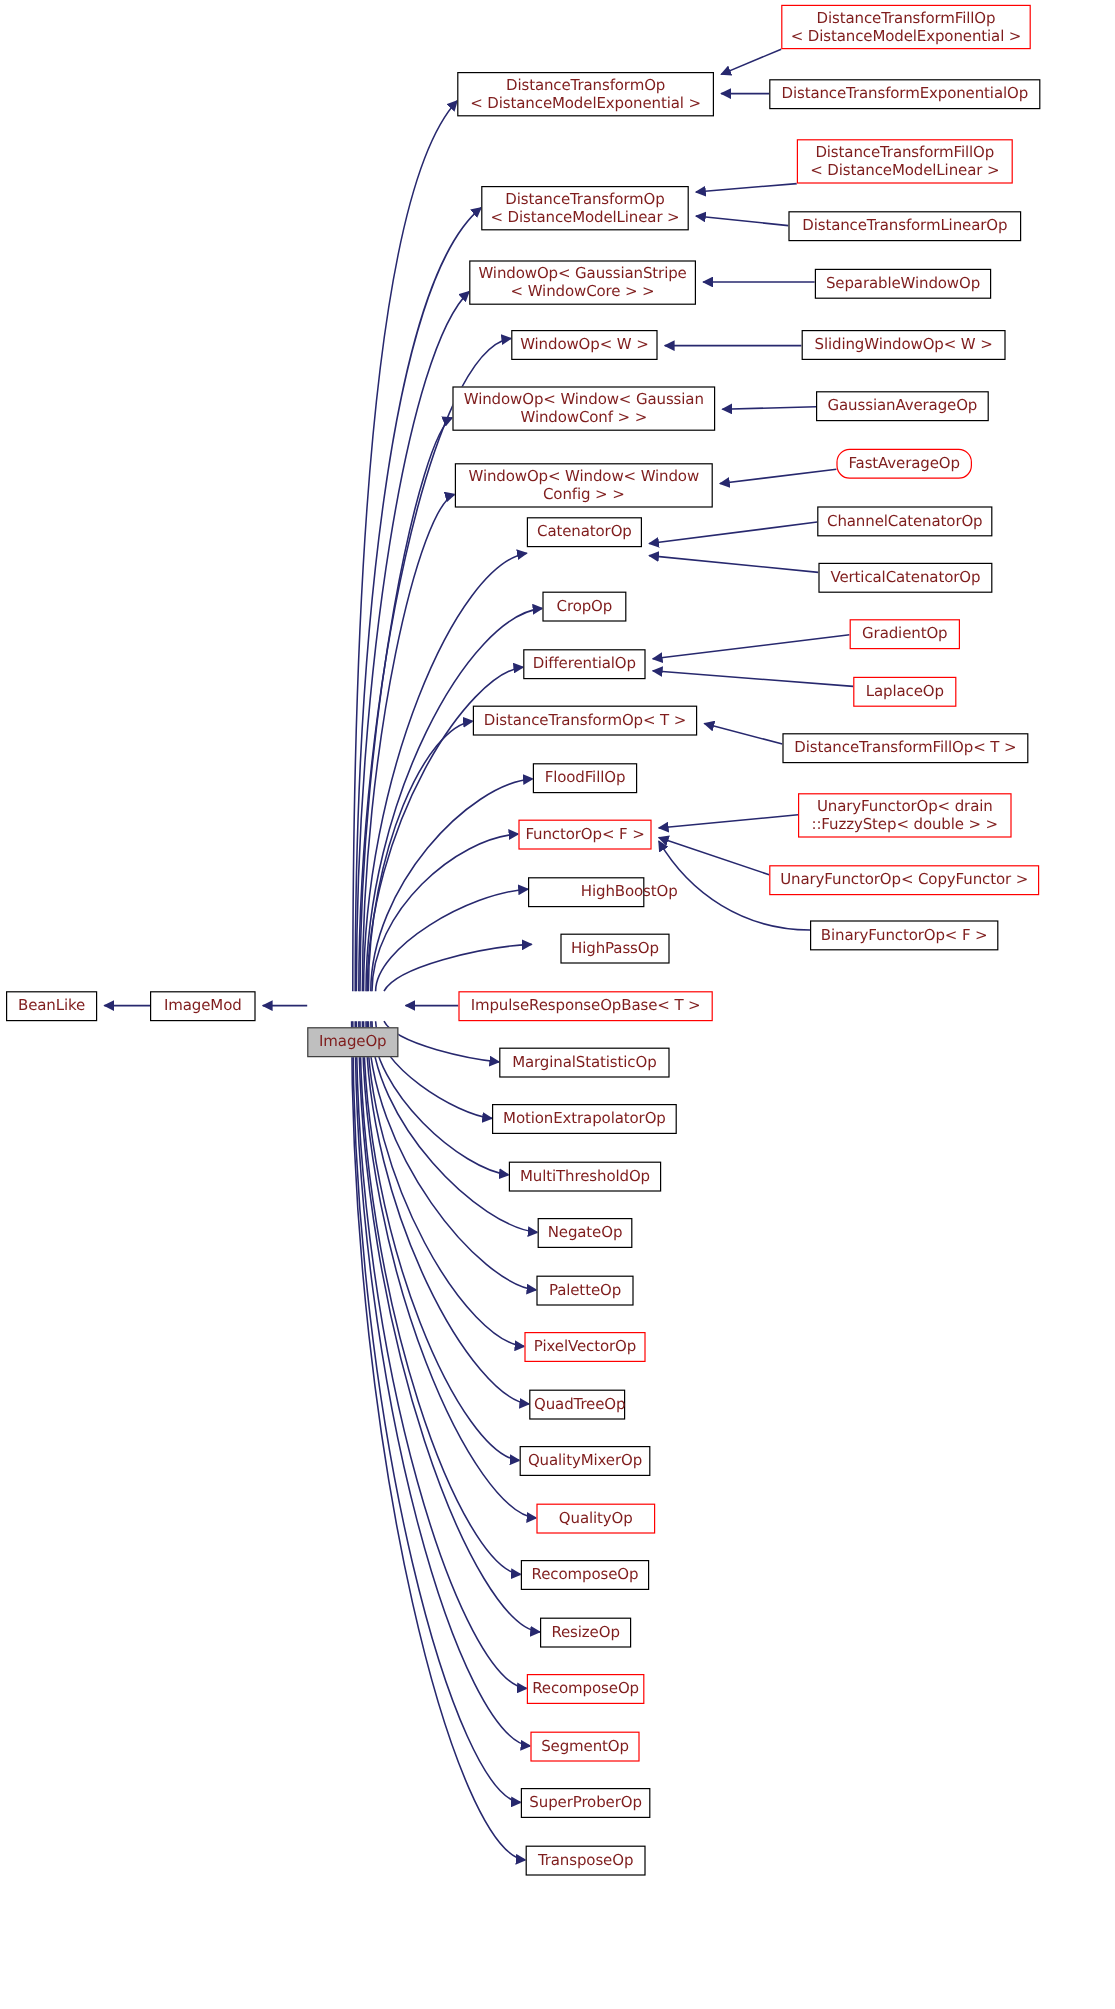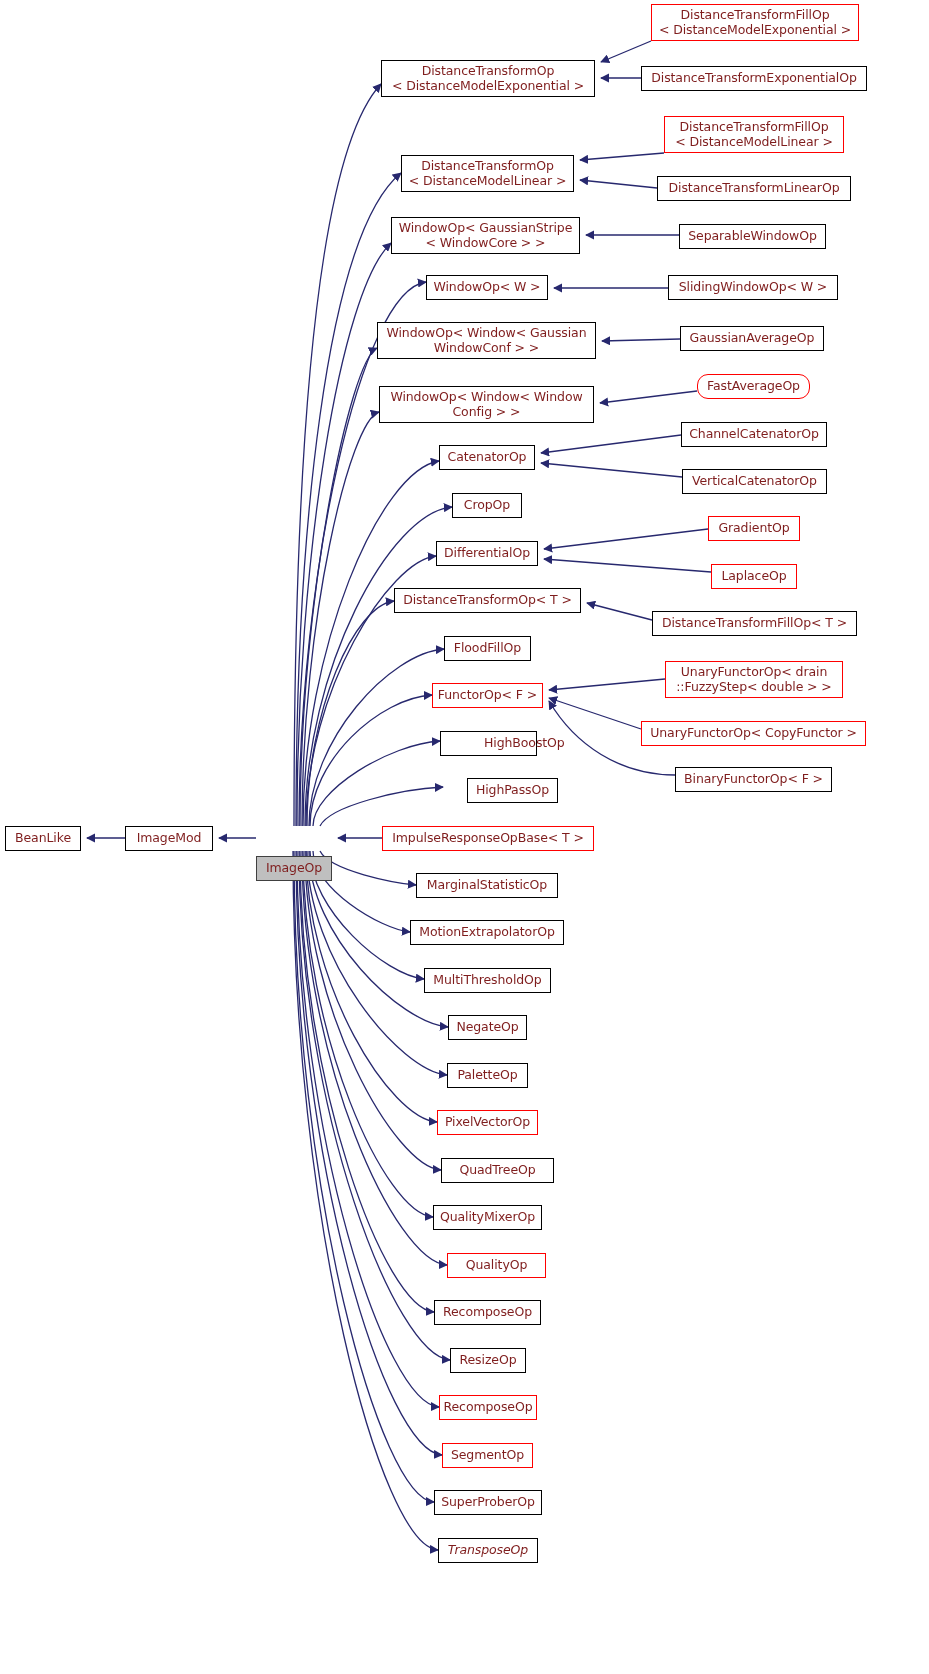--- a/index.html
+++ b/index.html
@@ -128,21 +128,21 @@
 &lt; WindowCore &gt; &gt;</span></div>
       <div class="node" style="left: 679px; top: 224px; width: 147px; height: 25px;"><span class="label">SeparableWindowOp</span></div>
       <div class="node" style="left: 426px; top: 275px; width: 122px; height: 25px;"><span class="label">WindowOp&lt; W &gt;</span></div>
       <div class="node" style="left: 668px; top: 275px; width: 170px; height: 25px;"><span class="label">SlidingWindowOp&lt; W &gt;</span></div>
       <div class="node" style="left: 377px; top: 322px; width: 219px; height: 37px;"><span class="label">WindowOp&lt; Window&lt; Gaussian
 WindowConf &gt; &gt;</span></div>
       <div class="node" style="left: 680px; top: 326px; width: 144px; height: 25px;"><span class="label">GaussianAverageOp</span></div>
       <div class="node" style="left: 379px; top: 386px; width: 215px; height: 37px;"><span class="label">WindowOp&lt; Window&lt; Window
 Config &gt; &gt;</span></div>
       <div class="node red" style="left: 697px; top: 374px; width: 113px; height: 25px; border-radius: 11px;"><span class="label">FastAverageOp</span></div>
-      <div class="node" style="left: 439px; top: 445px; width: 96px; height: 25px;"><span class="label">CatenatorOp</span></div>
+      <div class="node" style="left: 439px; top: 431px; width: 96px; height: 25px;"><span class="label">CatenatorOp</span></div>
       <div class="node" style="left: 681px; top: 422px; width: 146px; height: 25px;"><span class="label">ChannelCatenatorOp</span></div>
       <div class="node" style="left: 682px; top: 469px; width: 145px; height: 25px;"><span class="label">VerticalCatenatorOp</span></div>
       <div class="node" style="left: 452px; top: 493px; width: 70px; height: 25px;"><span class="label">CropOp</span></div>
       <div class="node" style="left: 436px; top: 541px; width: 102px; height: 25px;"><span class="label">DifferentialOp</span></div>
       <div class="node red" style="left: 708px; top: 516px; width: 92px; height: 25px;"><span class="label">GradientOp</span></div>
       <div class="node red" style="left: 711px; top: 564px; width: 86px; height: 25px;"><span class="label">LaplaceOp</span></div>
       <div class="node" style="left: 394px; top: 588px; width: 187px; height: 25px;"><span class="label">DistanceTransformOp&lt; T &gt;</span></div>
       <div class="node" style="left: 652px; top: 611px; width: 205px; height: 25px;"><span class="label">DistanceTransformFillOp&lt; T &gt;</span></div>
       <div class="node" style="left: 444px; top: 636px; width: 87px; height: 25px;"><span class="label">FloodFillOp</span></div>
       <div class="node red" style="left: 432px; top: 683px; width: 111px; height: 25px;"><span class="label">FunctorOp&lt; F &gt;</span></div>
@@ -155,23 +155,23 @@
       <div class="node" style="left: 5px; top: 826px; width: 76px; height: 25px;"><span class="label">BeanLike</span></div>
       <div class="node" style="left: 125px; top: 826px; width: 88px; height: 25px;"><span class="label">ImageMod</span></div>
       <div class="node current" style="left: 256px; top: 826px; width: 76px; height: 25px; margin-top: 30px;"><span class="label">ImageOp</span></div>
       <div class="node red" style="left: 382px; top: 826px; width: 212px; height: 25px;"><span class="label">ImpulseResponseOpBase&lt; T &gt;</span></div>
       <div class="node" style="left: 416px; top: 873px; width: 142px; height: 25px;"><span class="label">MarginalStatisticOp</span></div>
       <div class="node" style="left: 410px; top: 920px; width: 154px; height: 25px;"><span class="label">MotionExtrapolatorOp</span></div>
       <div class="node" style="left: 424px; top: 968px; width: 127px; height: 25px;"><span class="label">MultiThresholdOp</span></div>
       <div class="node" style="left: 448px; top: 1015px; width: 79px; height: 25px;"><span class="label">NegateOp</span></div>
       <div class="node" style="left: 447px; top: 1063px; width: 81px; height: 25px;"><span class="label">PaletteOp</span></div>
       <div class="node red" style="left: 437px; top: 1110px; width: 101px; height: 25px;"><span class="label">PixelVectorOp</span></div>
-      <div class="node" style="left: 441px; top: 1158px; width: 113px; height: 25px;"><span class="label">QuadTreeOp</span></div>
+      <div class="node" style="left: 441px; top: 1158px; width: 80px; height: 25px;"><span class="label">QuadTreeOp</span></div>
       <div class="node" style="left: 433px; top: 1205px; width: 109px; height: 25px;"><span class="label">QualityMixerOp</span></div>
       <div class="node red" style="left: 447px; top: 1253px; width: 99px; height: 25px;"><span class="label">QualityOp</span></div>
       <div class="node" style="left: 434px; top: 1300px; width: 107px; height: 25px;"><span class="label">RecomposeOp</span></div>
       <div class="node" style="left: 450px; top: 1348px; width: 76px; height: 25px;"><span class="label">ResizeOp</span></div>
       <div class="node red" style="left: 439px; top: 1395px; width: 98px; height: 25px;"><span class="label">RecomposeOp</span></div>
       <div class="node red" style="left: 442px; top: 1443px; width: 91px; height: 25px;"><span class="label">SegmentOp</span></div>
       <div class="node" style="left: 434px; top: 1490px; width: 108px; height: 25px;"><span class="label">SuperProberOp</span></div>
-      <div class="node" style="left: 438px; top: 1538px; width: 100px; height: 25px; font-style: italic;"><span class="label">TransposeOp</span></div>
+      <div class="node" style="left: 438px; top: 1538px; width: 100px; height: 25px;"><span class="label">TransposeOp</span></div>
     </div>
 </div>
 
 </body></html>

